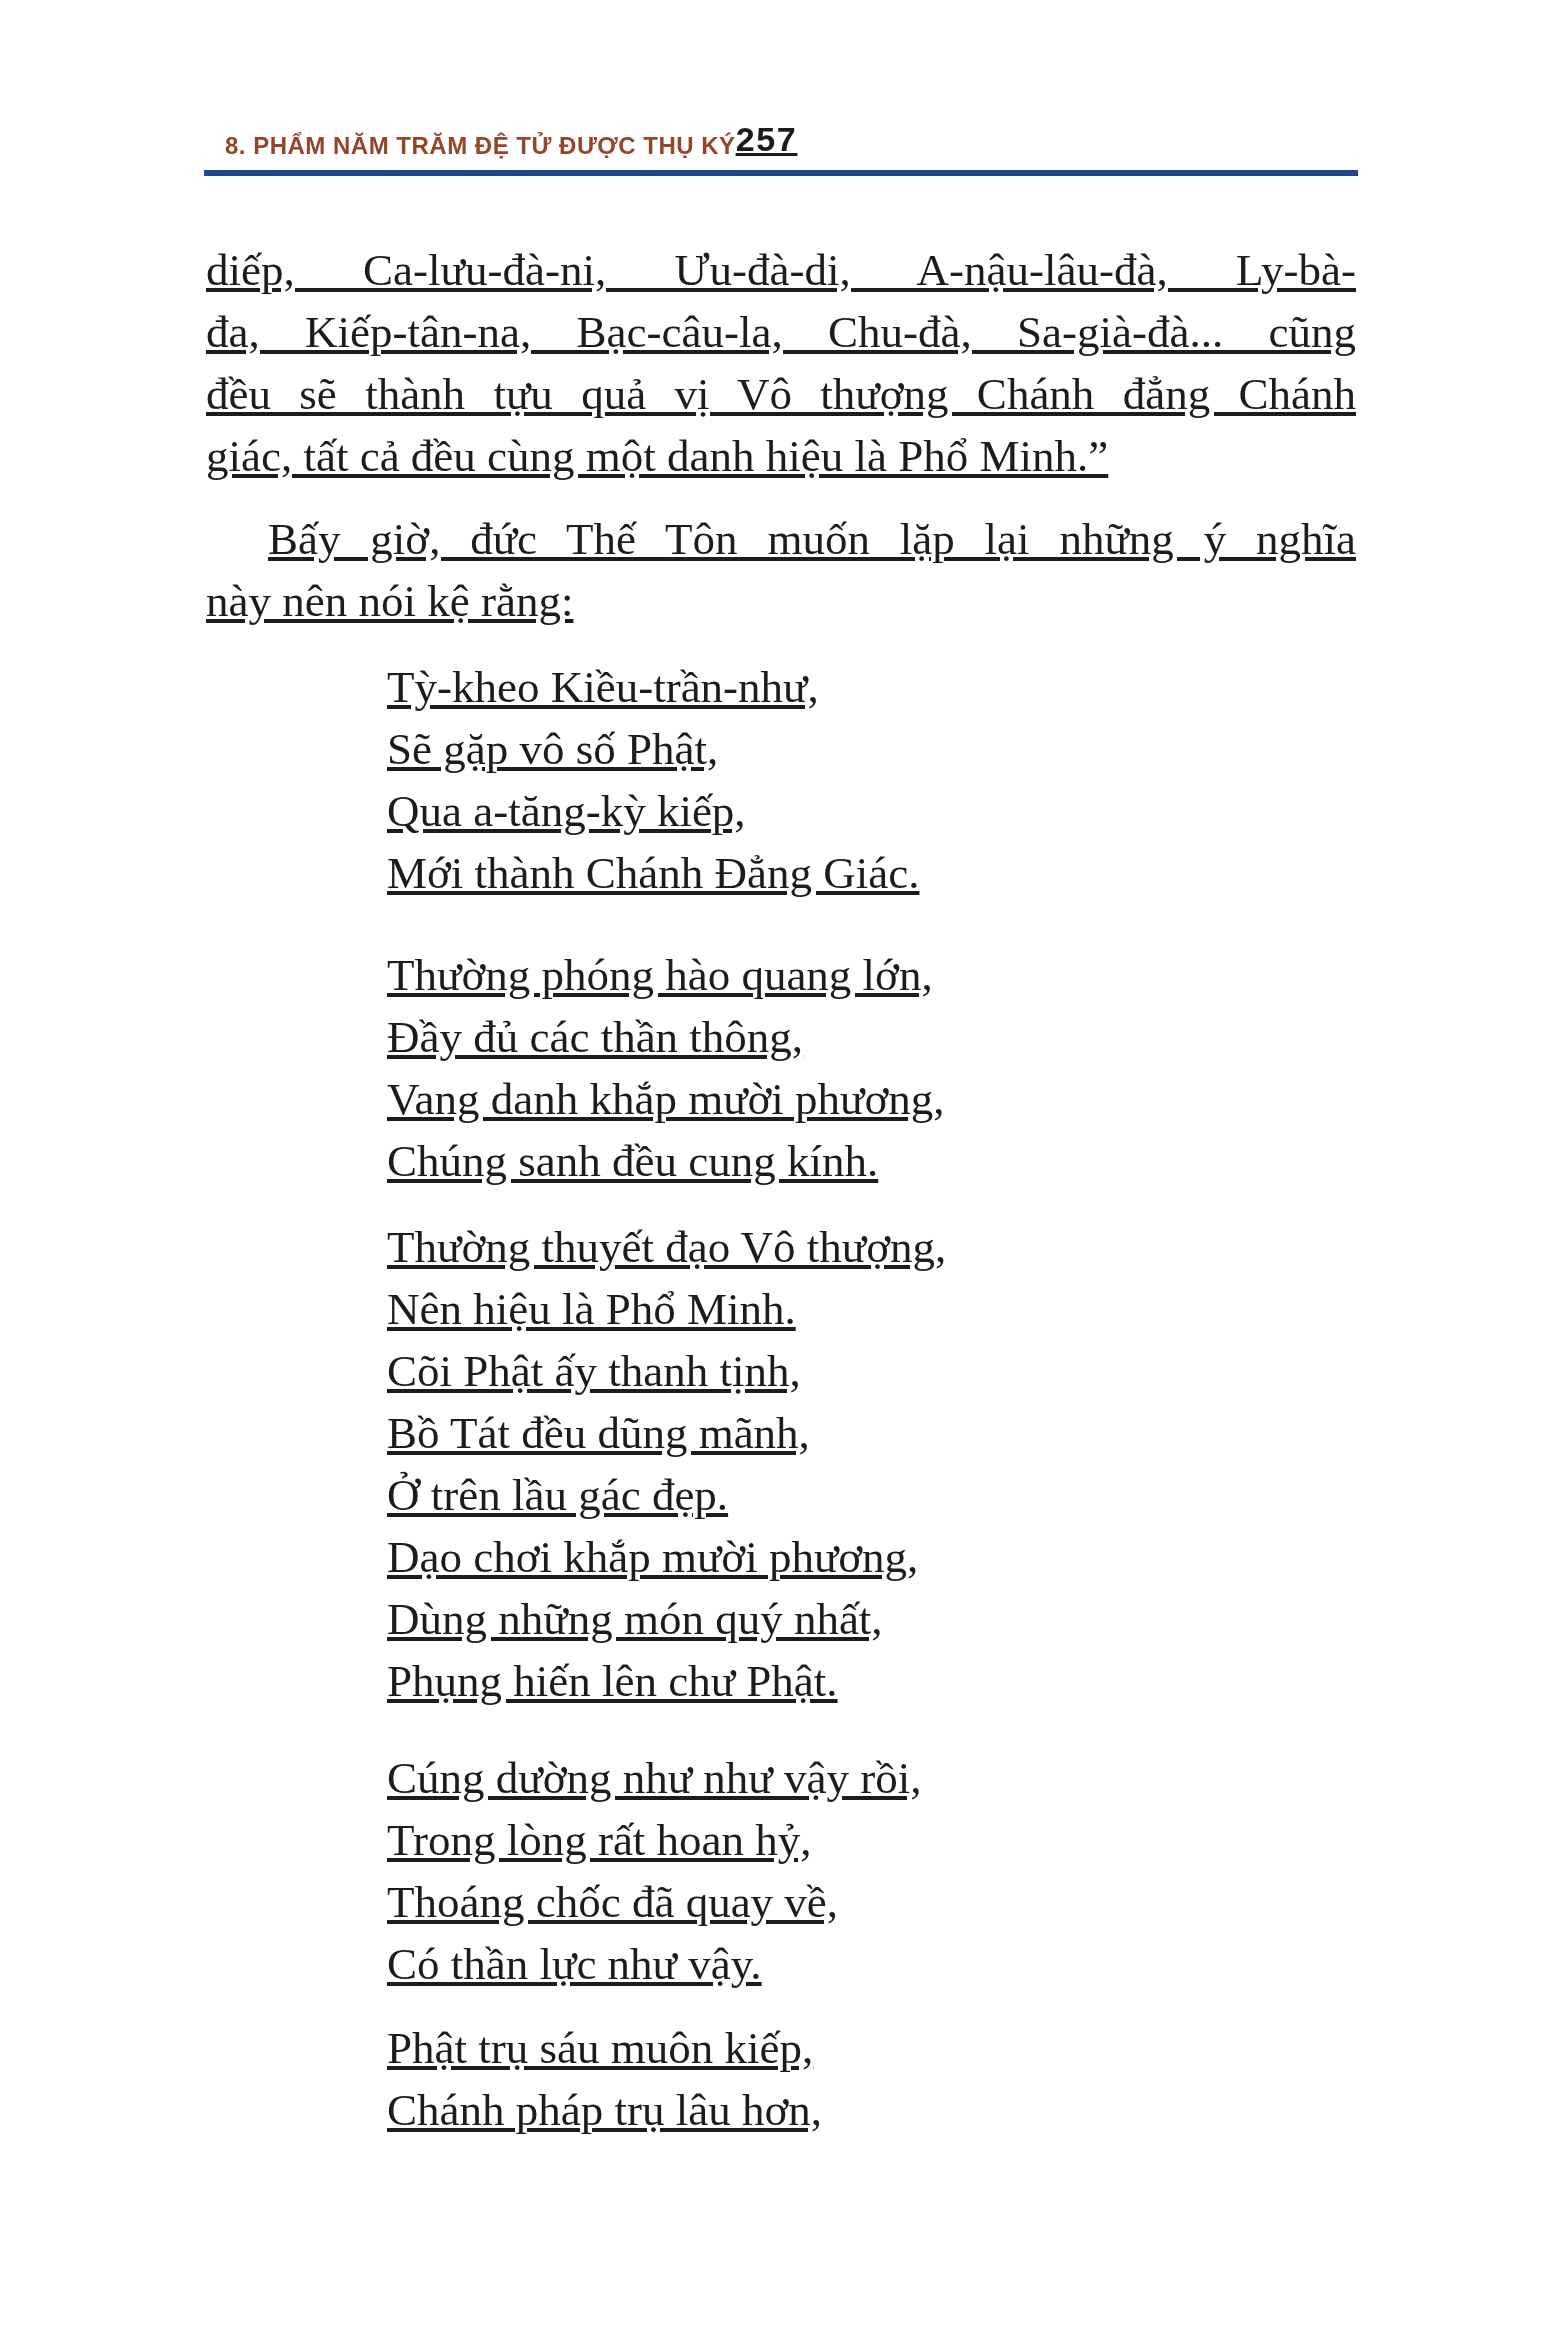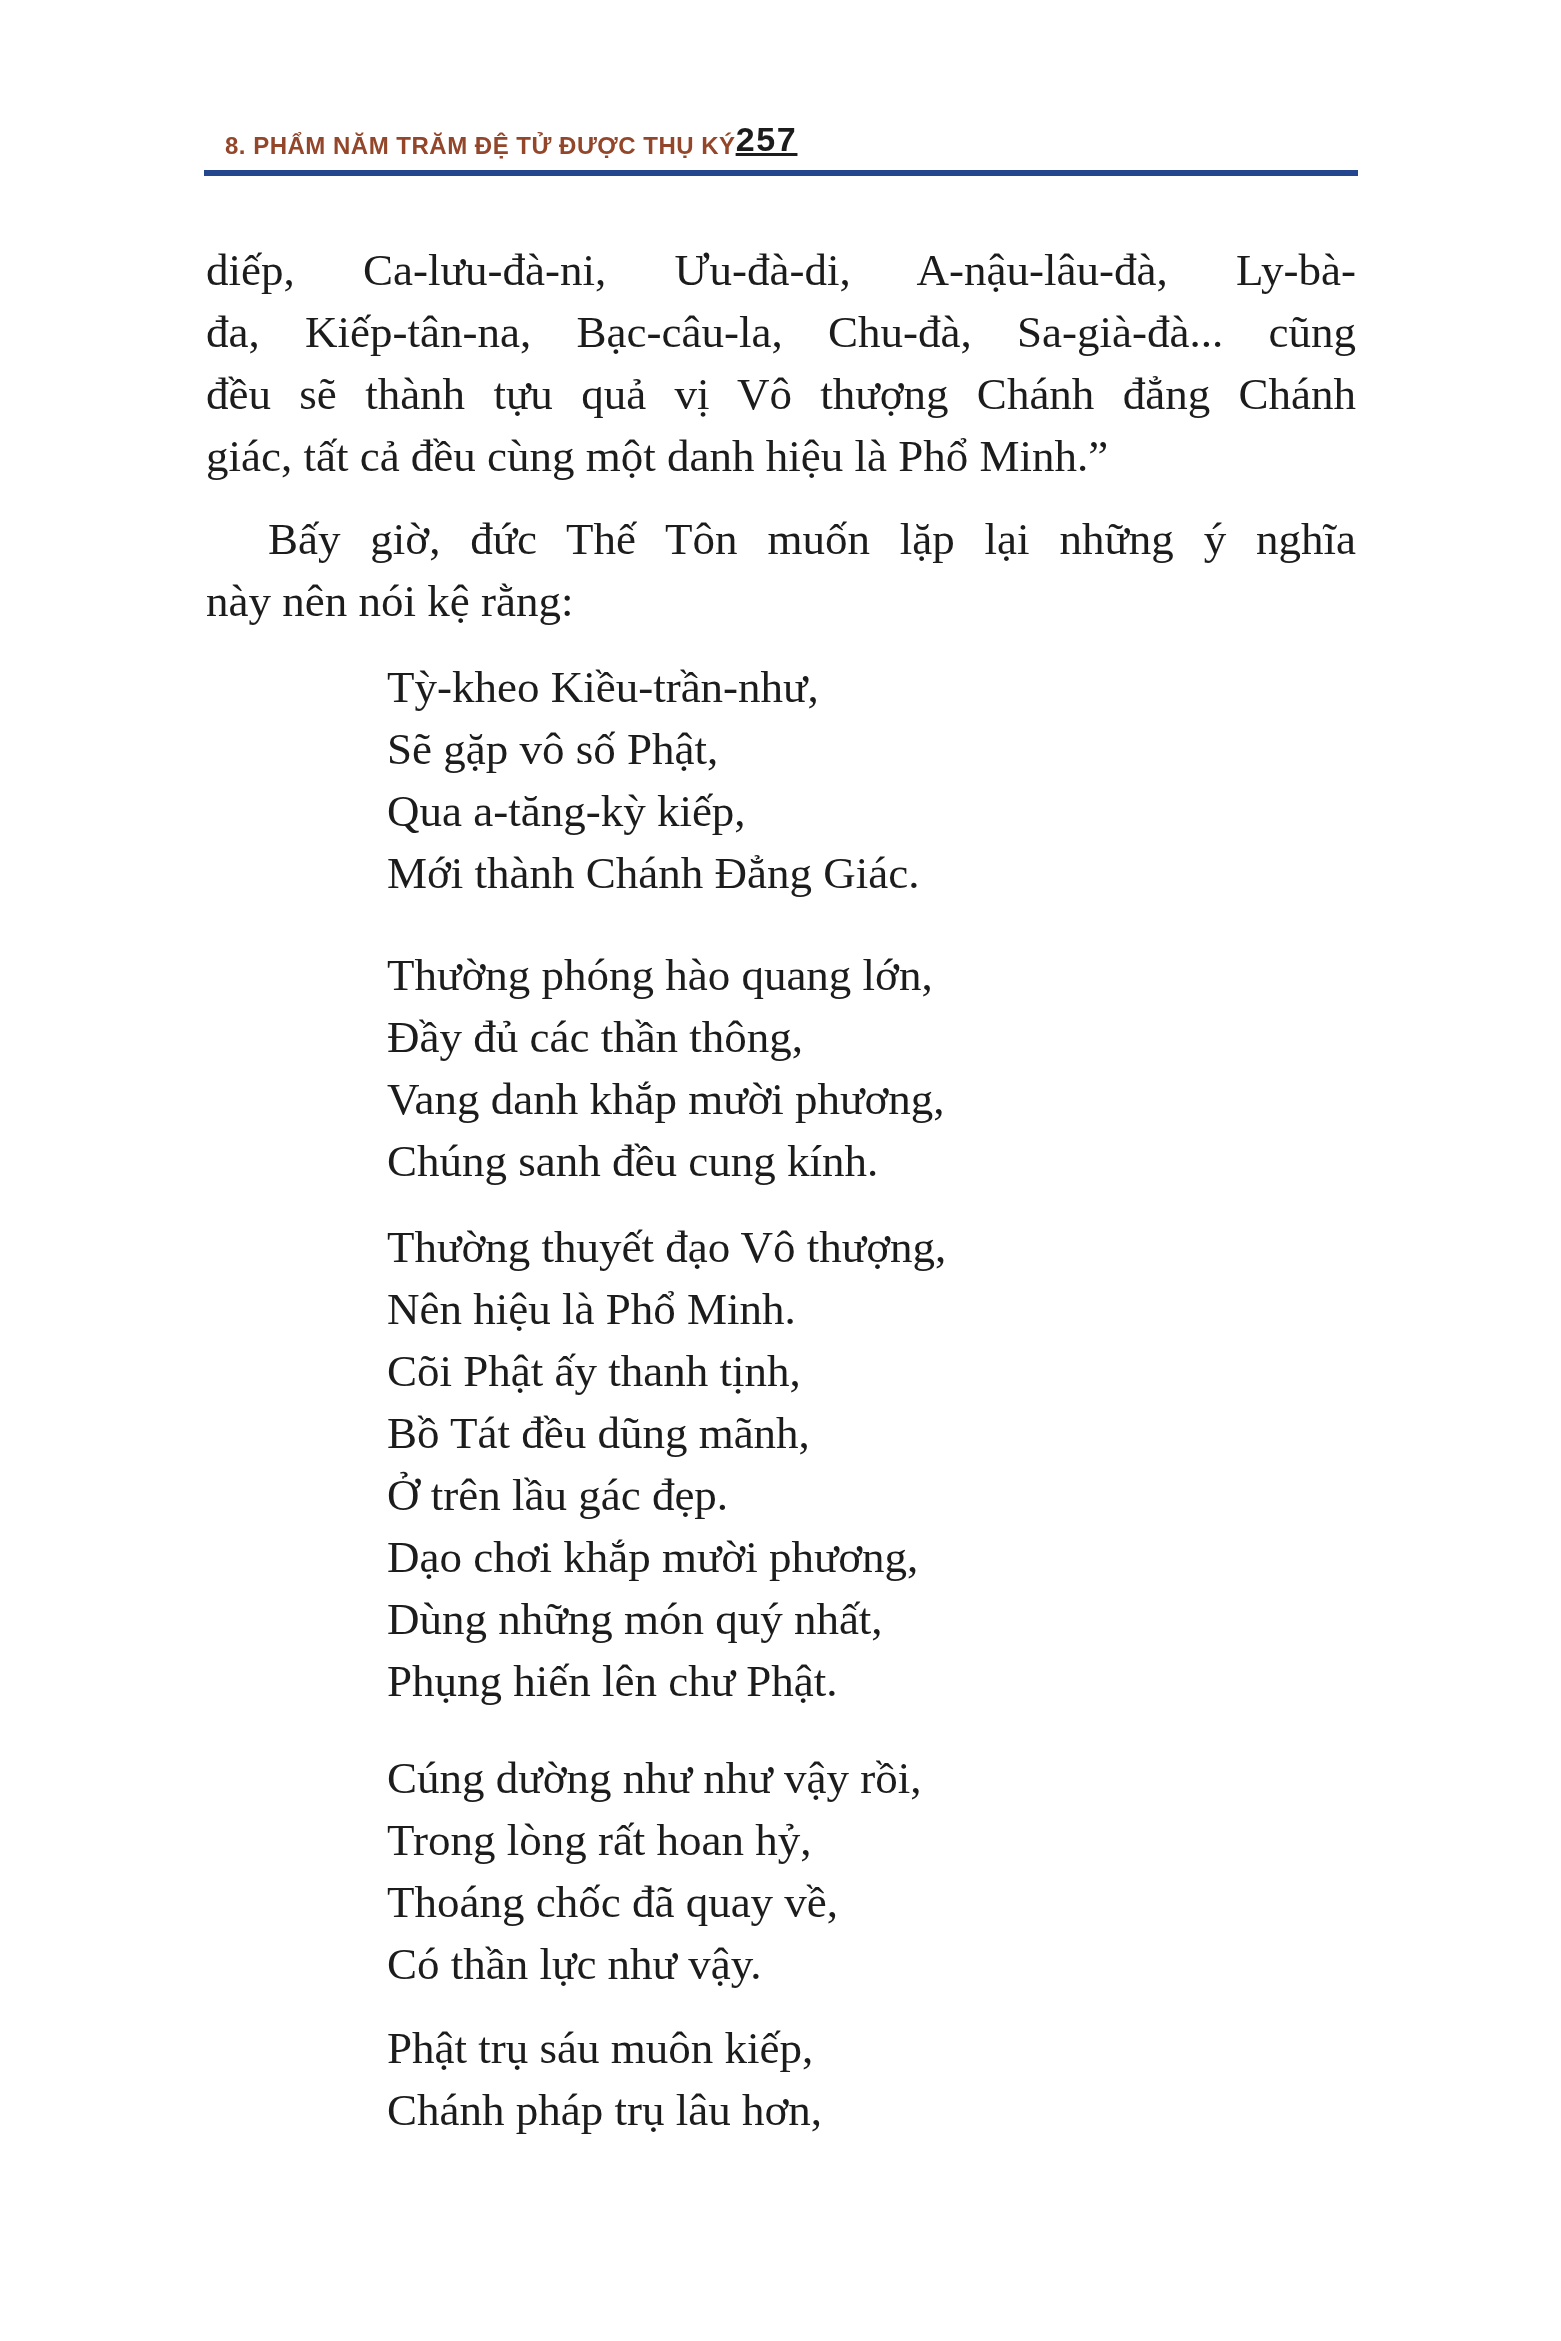--- a/index.html
+++ b/index.html
@@ -45,21 +45,21 @@
     left:204px;width:1154px;top:170px;height:6px;
     background:var(--rule);
   }
 
   
   .body-text{
     position:absolute;
     left:206px;top:239px;width:1150px;
     font-size:45px;
   }
-  .block{margin:0;padding:0;}
+  .block{margin:0;padding:0;text-decoration:underline;}
   .ln{display:block;line-height:62px;min-height:62px;white-space:normal;}
   .jt{text-align:justify;text-align-last:justify;}
   .ind{text-indent:62px;}
   .verse{padding-left:181px;}
   .m24{margin-top:21px}.m21{margin-top:24px}.m30{margin-top:40px}
   .m27{margin-top:24px}.m40{margin-top:35px}.m25{margin-top:22px}
 </style>
 </head>
 <body>
 

